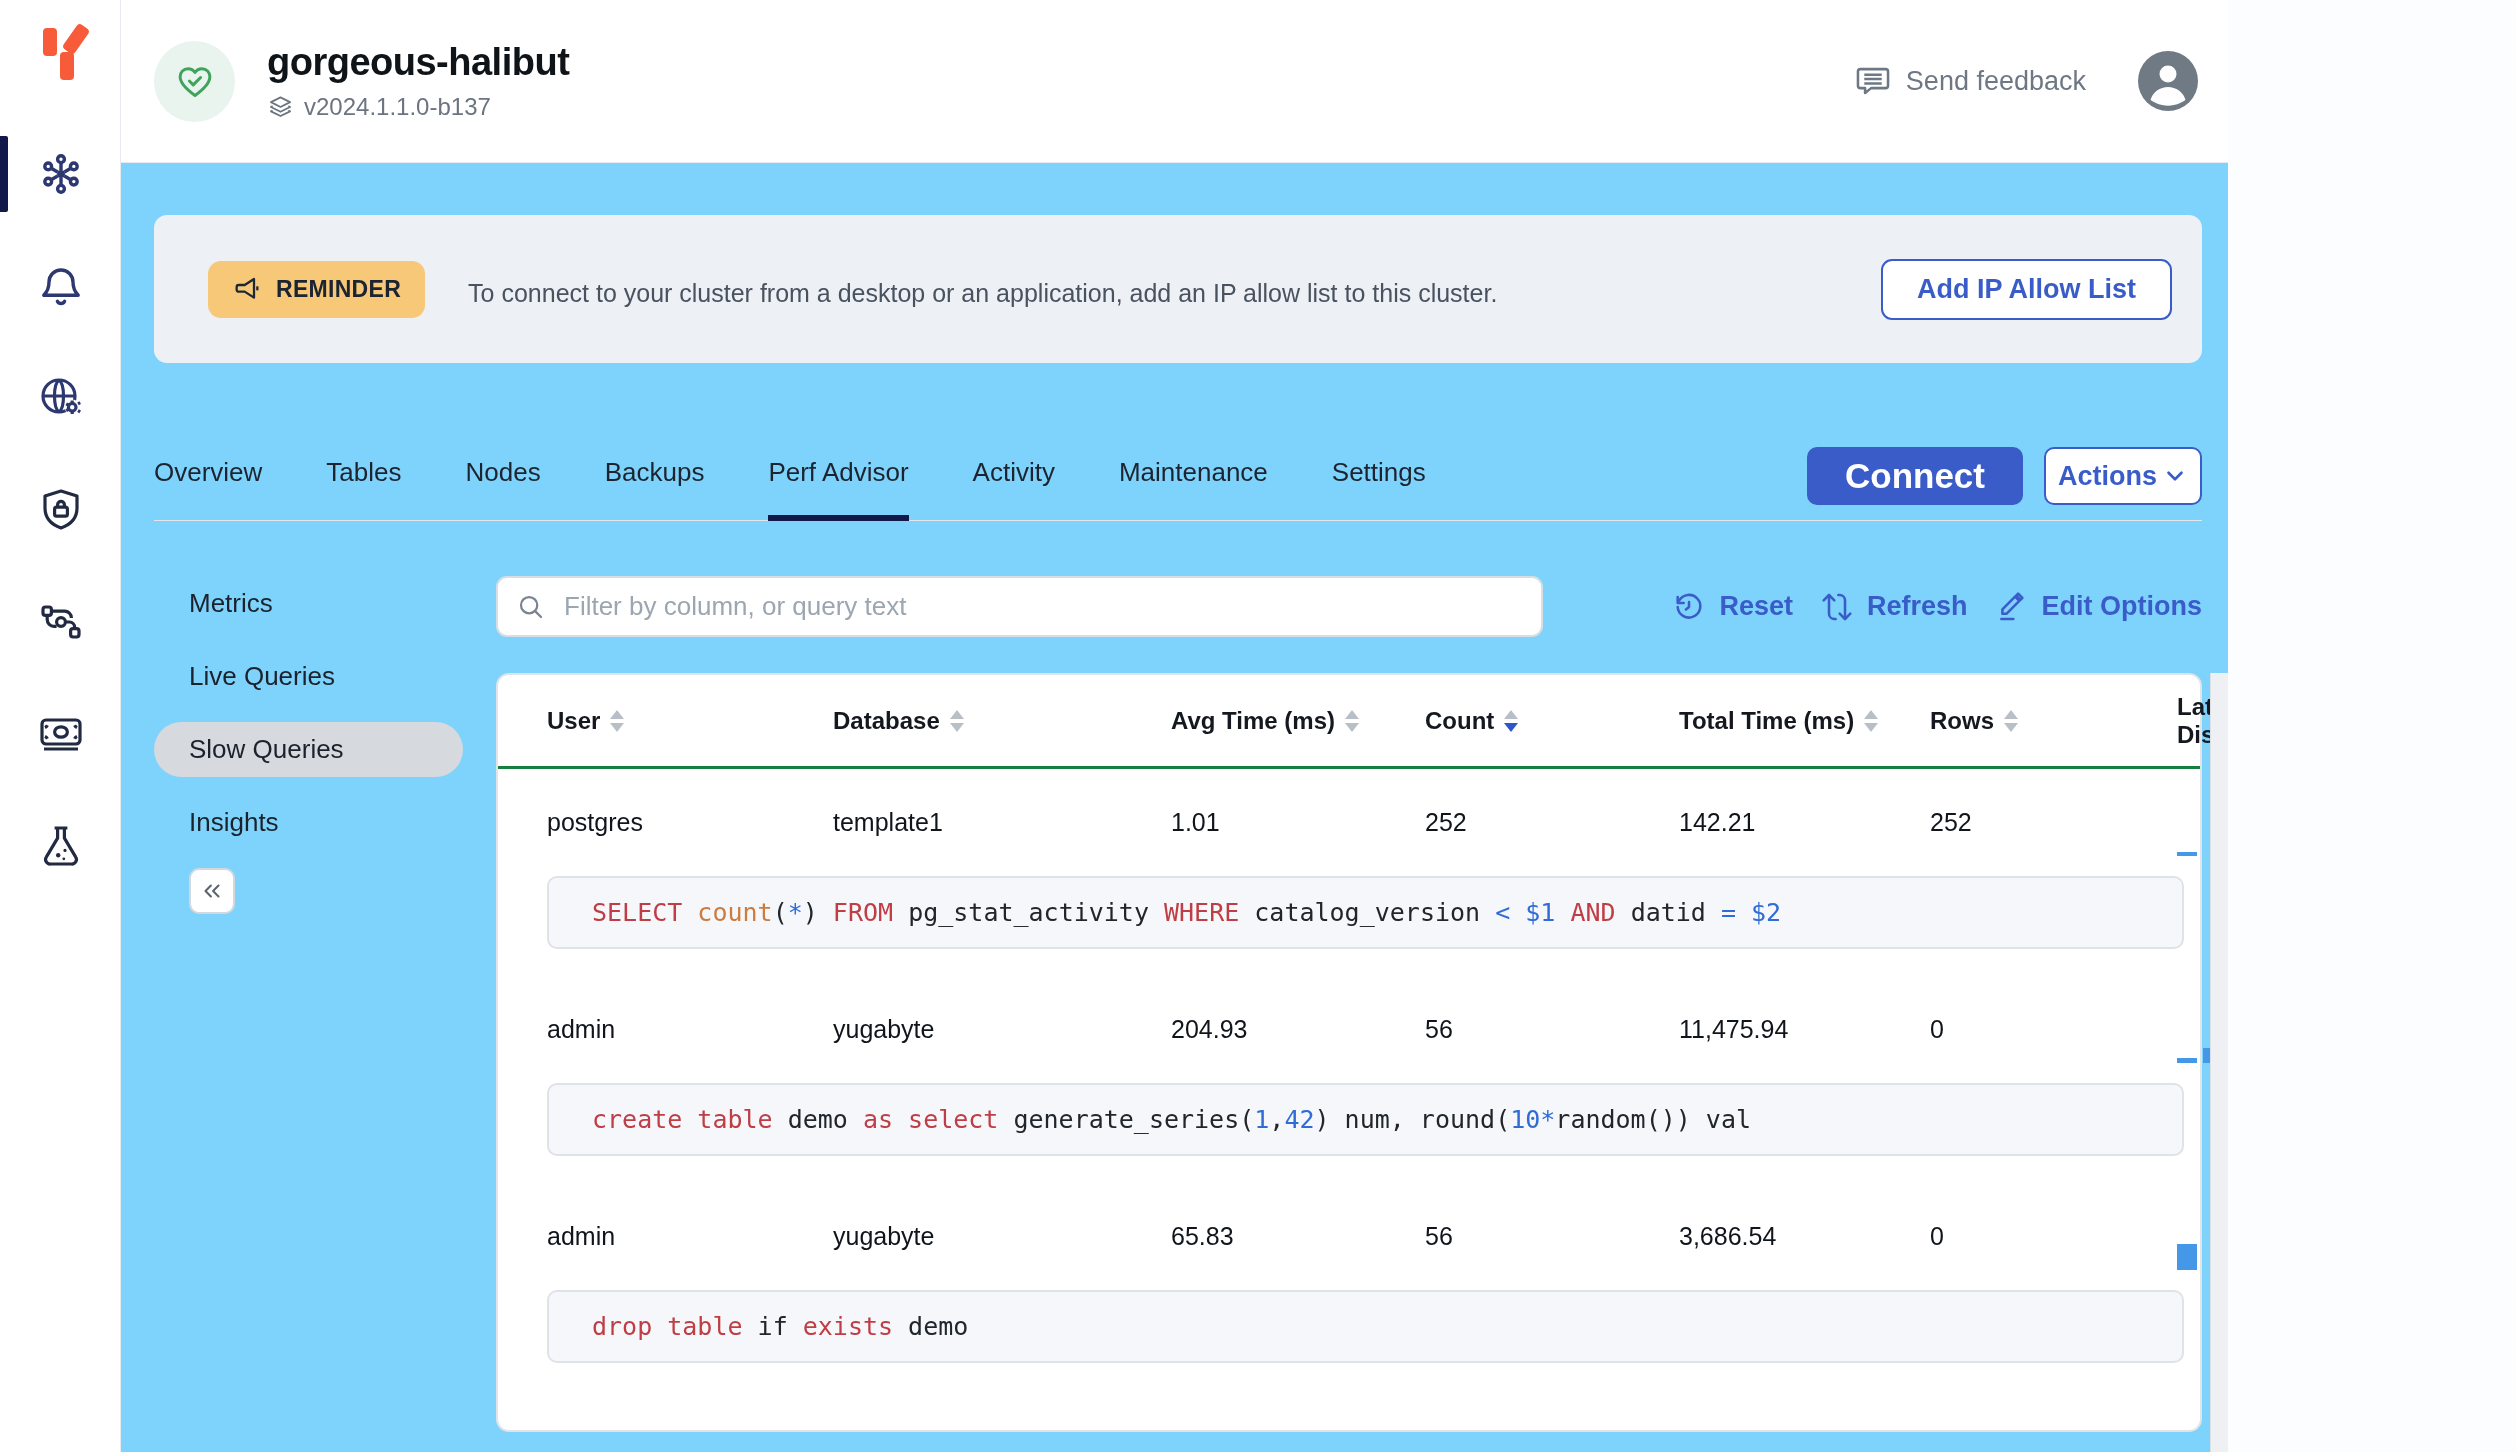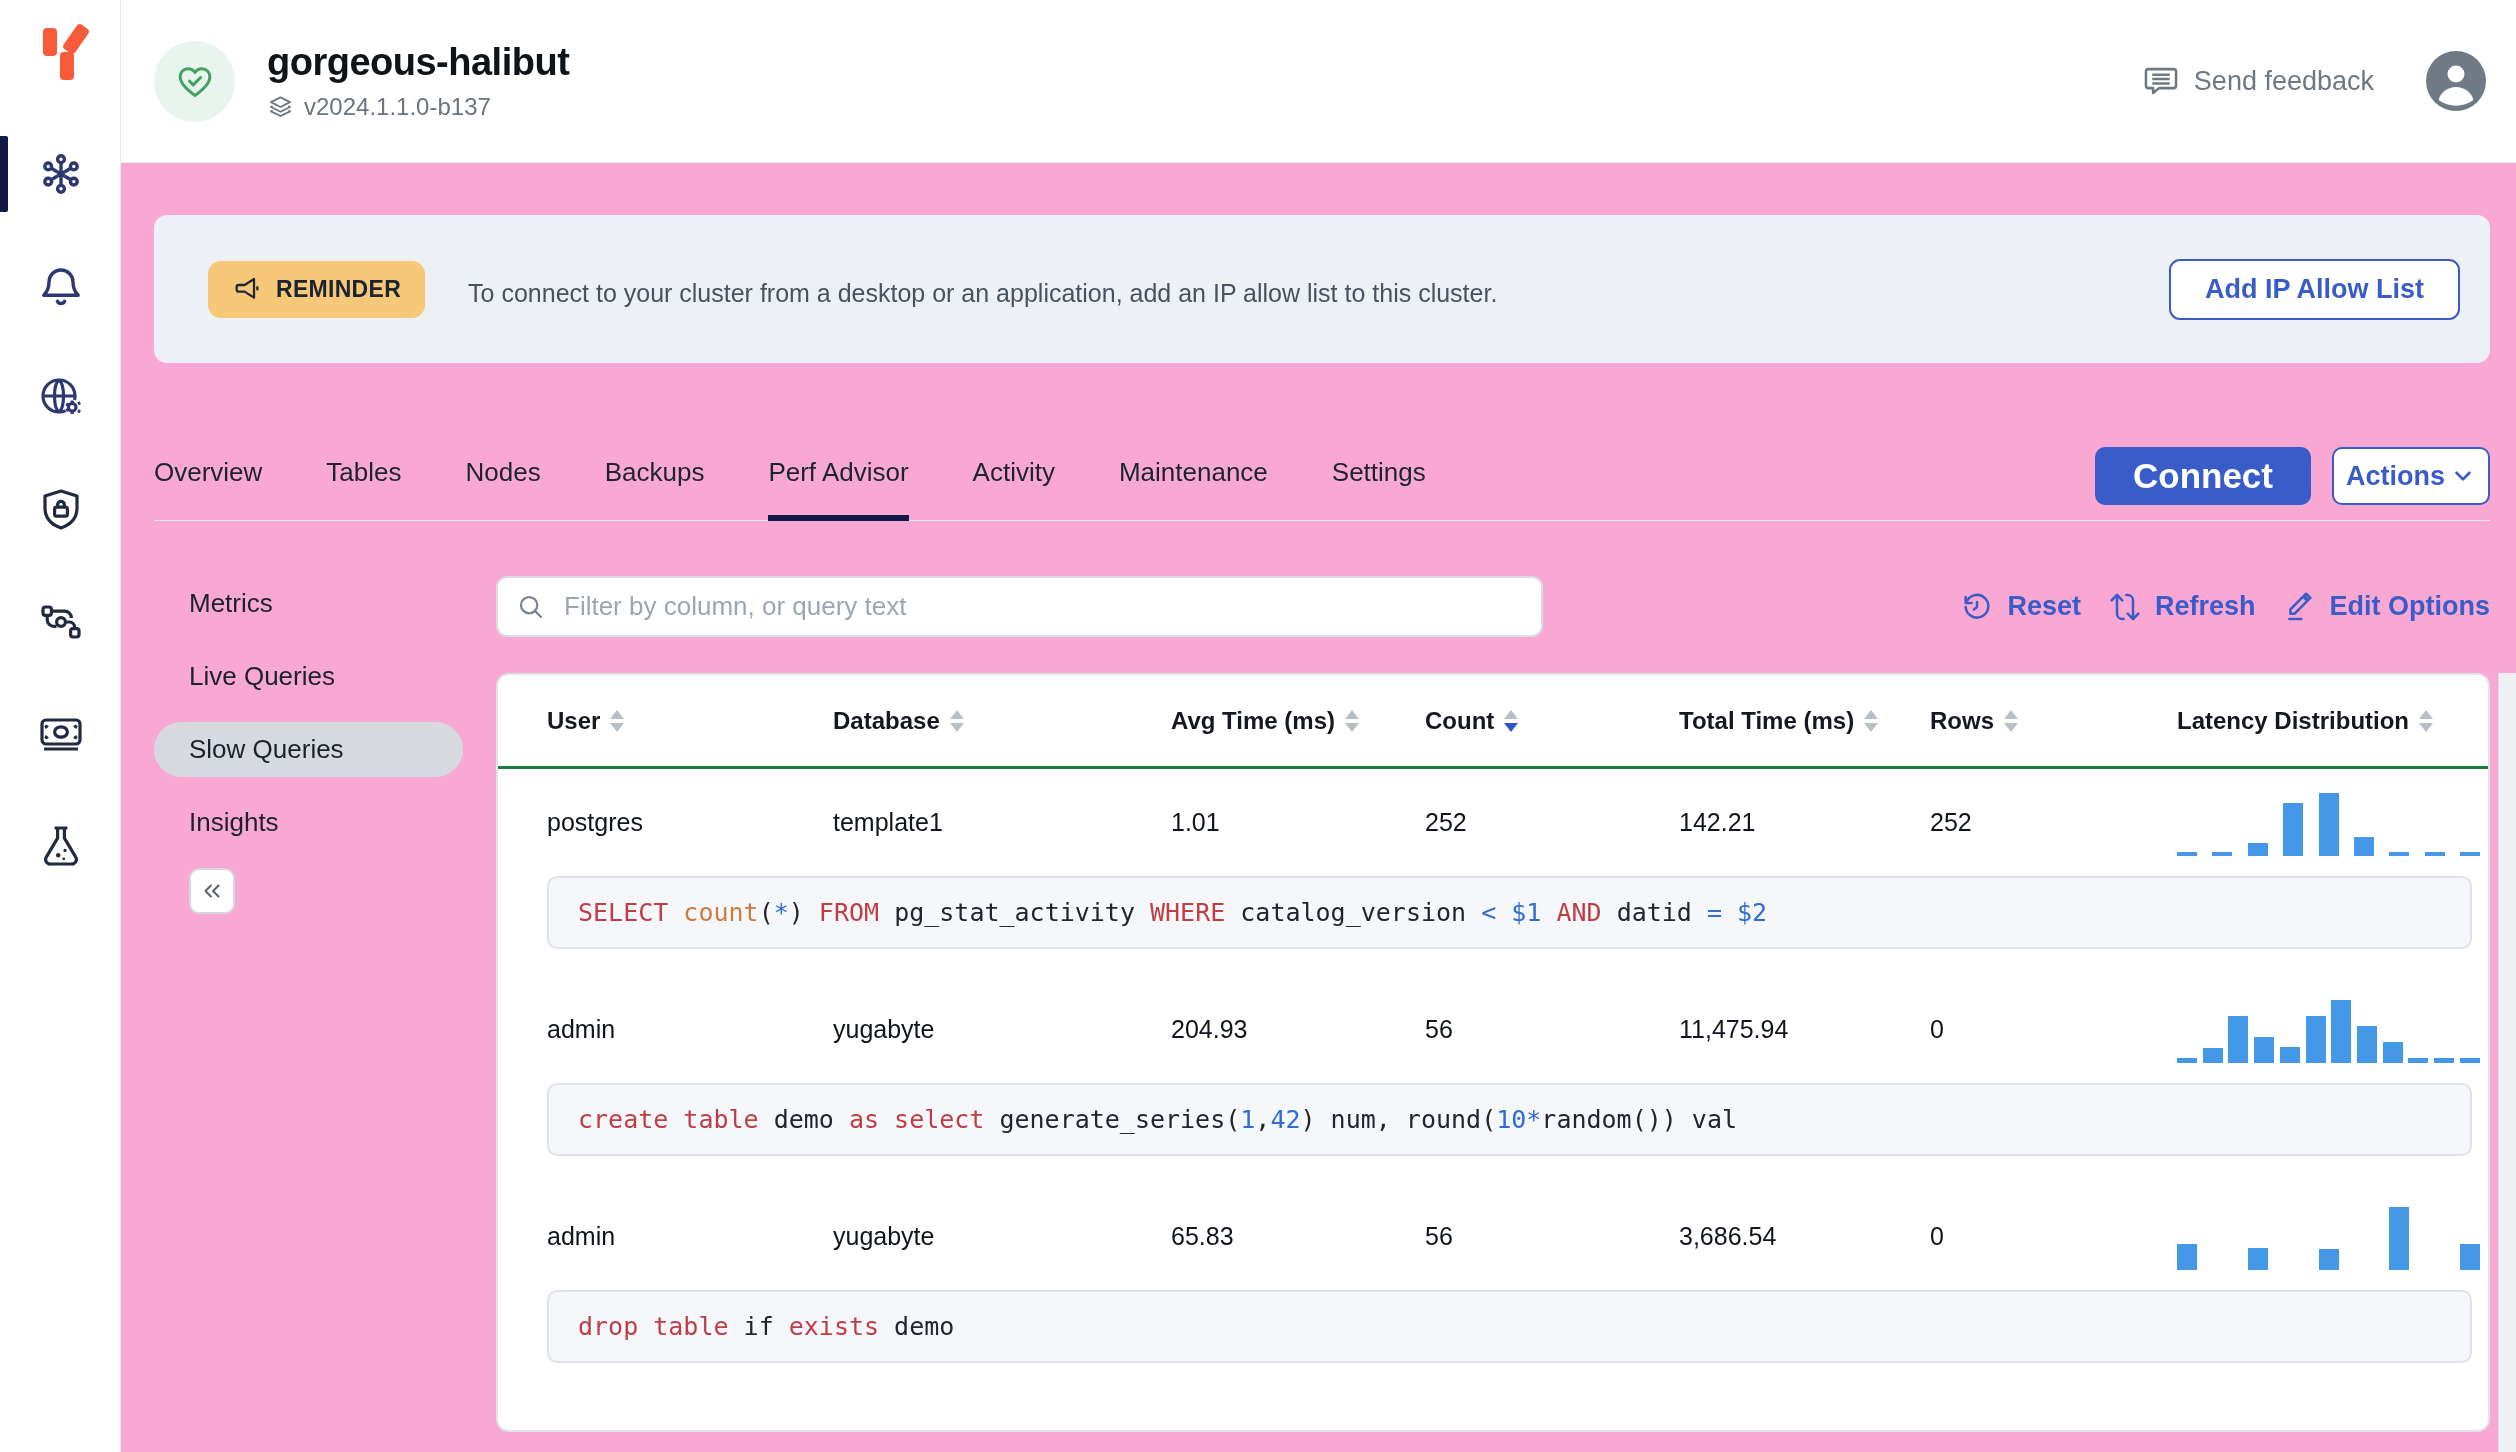--- a/index.html
+++ b/index.html
@@ -1,18 +1,18 @@
 <!DOCTYPE html>
 <html style="--accent-blue: #3a5cc8; --histogram-bar: #4598e8; --badge-amber: #f6c877; --logo-orange: #f75b39; --health-green: #3fa35c; --sql-keyword: #bf3e45; --sql-function: #cd7b3e; --sql-number: #2f6cd6; --sql-plain: #21262d;"><head>
 <meta charset="utf-8">
 <style>
   * { margin:0; padding:0; box-sizing:border-box; }
   html,body { width:2516px; height:1452px; }
   body { font-family:"Liberation Sans", sans-serif; background:#fcfdfe; color:#10151c; }
-  .page { position:relative; width:2516px; height:1452px; overflow:hidden; background:#f9a8d4; }
+  .page { position:relative; width:2228px; height:1452px; overflow:hidden; background:#7dd3fc; }
 
   
   .sidebar { position:absolute; left:0; top:0; bottom:0; width:121px; background:#fff; border-right:1px solid #e7eaee; z-index:5; }
   .logo-wrap { width:121px; padding-top:22px; display:flex; justify-content:center; }
   .side-nav { margin-top:32px; }
   .side-item { position:relative; width:121px; height:112px; display:flex; align-items:center; justify-content:center; cursor:pointer; }
   .side-item svg { width:48px; height:48px; color:#2d3870; }
   .side-item.dark svg { color:#222a42; }
   .side-item.active .indicator { position:absolute; left:0; top:18px; width:8px; height:76px; background:#121949; border-radius:0 2px 2px 0; }
 
@@ -77,21 +77,21 @@
   .grid { display:grid; grid-template-columns:286px 338px 254px 254px 251px 247px 1fr; align-items:center; padding-left:49px; }
   .thead { height:94px; border-bottom:3px solid #15803d; }
   .th { display:flex; align-items:center; gap:10px; font-size:24px; font-weight:700; color:#15191f; cursor:pointer; }
   .sort { display:flex; flex-direction:column; align-items:center; }
   .caret-up { width:0; height:0; border-left:7px solid transparent; border-right:7px solid transparent; border-bottom:9px solid #b9bfc7; }
   .caret-down { width:0; height:0; border-left:7px solid transparent; border-right:7px solid transparent; border-top:9px solid #b9bfc7; margin-top:4px; }
   .caret-down.active { border-top-color:#2f55cc; }
   .tr { height:107px; font-size:25px; color:#10151c; }
   .hist { width:303px; height:66px; display:flex; align-items:flex-end; justify-content:space-between; }
   .hist .bar { width:20px; background:var(--histogram-bar,#4598e8); }
-  .query-box { margin:0 16px 27px 49px; height:73px; background:#f5f7fa; border:2px solid #dfe3e9; border-radius:10px; display:flex; align-items:center; padding-left:29px; overflow:hidden; }
+  .query-box { margin:0 16px 27px 49px; height:73px; background:#f5f7fa; border:2px solid #dfe3e9; border-radius:10px; display:flex; align-items:center; padding-left:43px; overflow:hidden; }
   .sql { font-family:"DejaVu Sans Mono", monospace; font-size:25px; white-space:pre; color:var(--sql-plain,#21262d); }
   .tk-kw { color:var(--sql-keyword,#bf3e45); }
   .tk-fn { color:var(--sql-function,#cd7b3e); }
   .tk-num { color:var(--sql-number,#2f6cd6); }
   .tk-op { color:var(--sql-number,#2f6cd6); }
   .tk-p { color:var(--sql-plain,#21262d); }
 
   .scroll-track { position:absolute; right:0; top:673px; bottom:0; width:18px; background:#eef0f3; border-left:1px solid #dcdfe4; }
 </style>
 </head>

